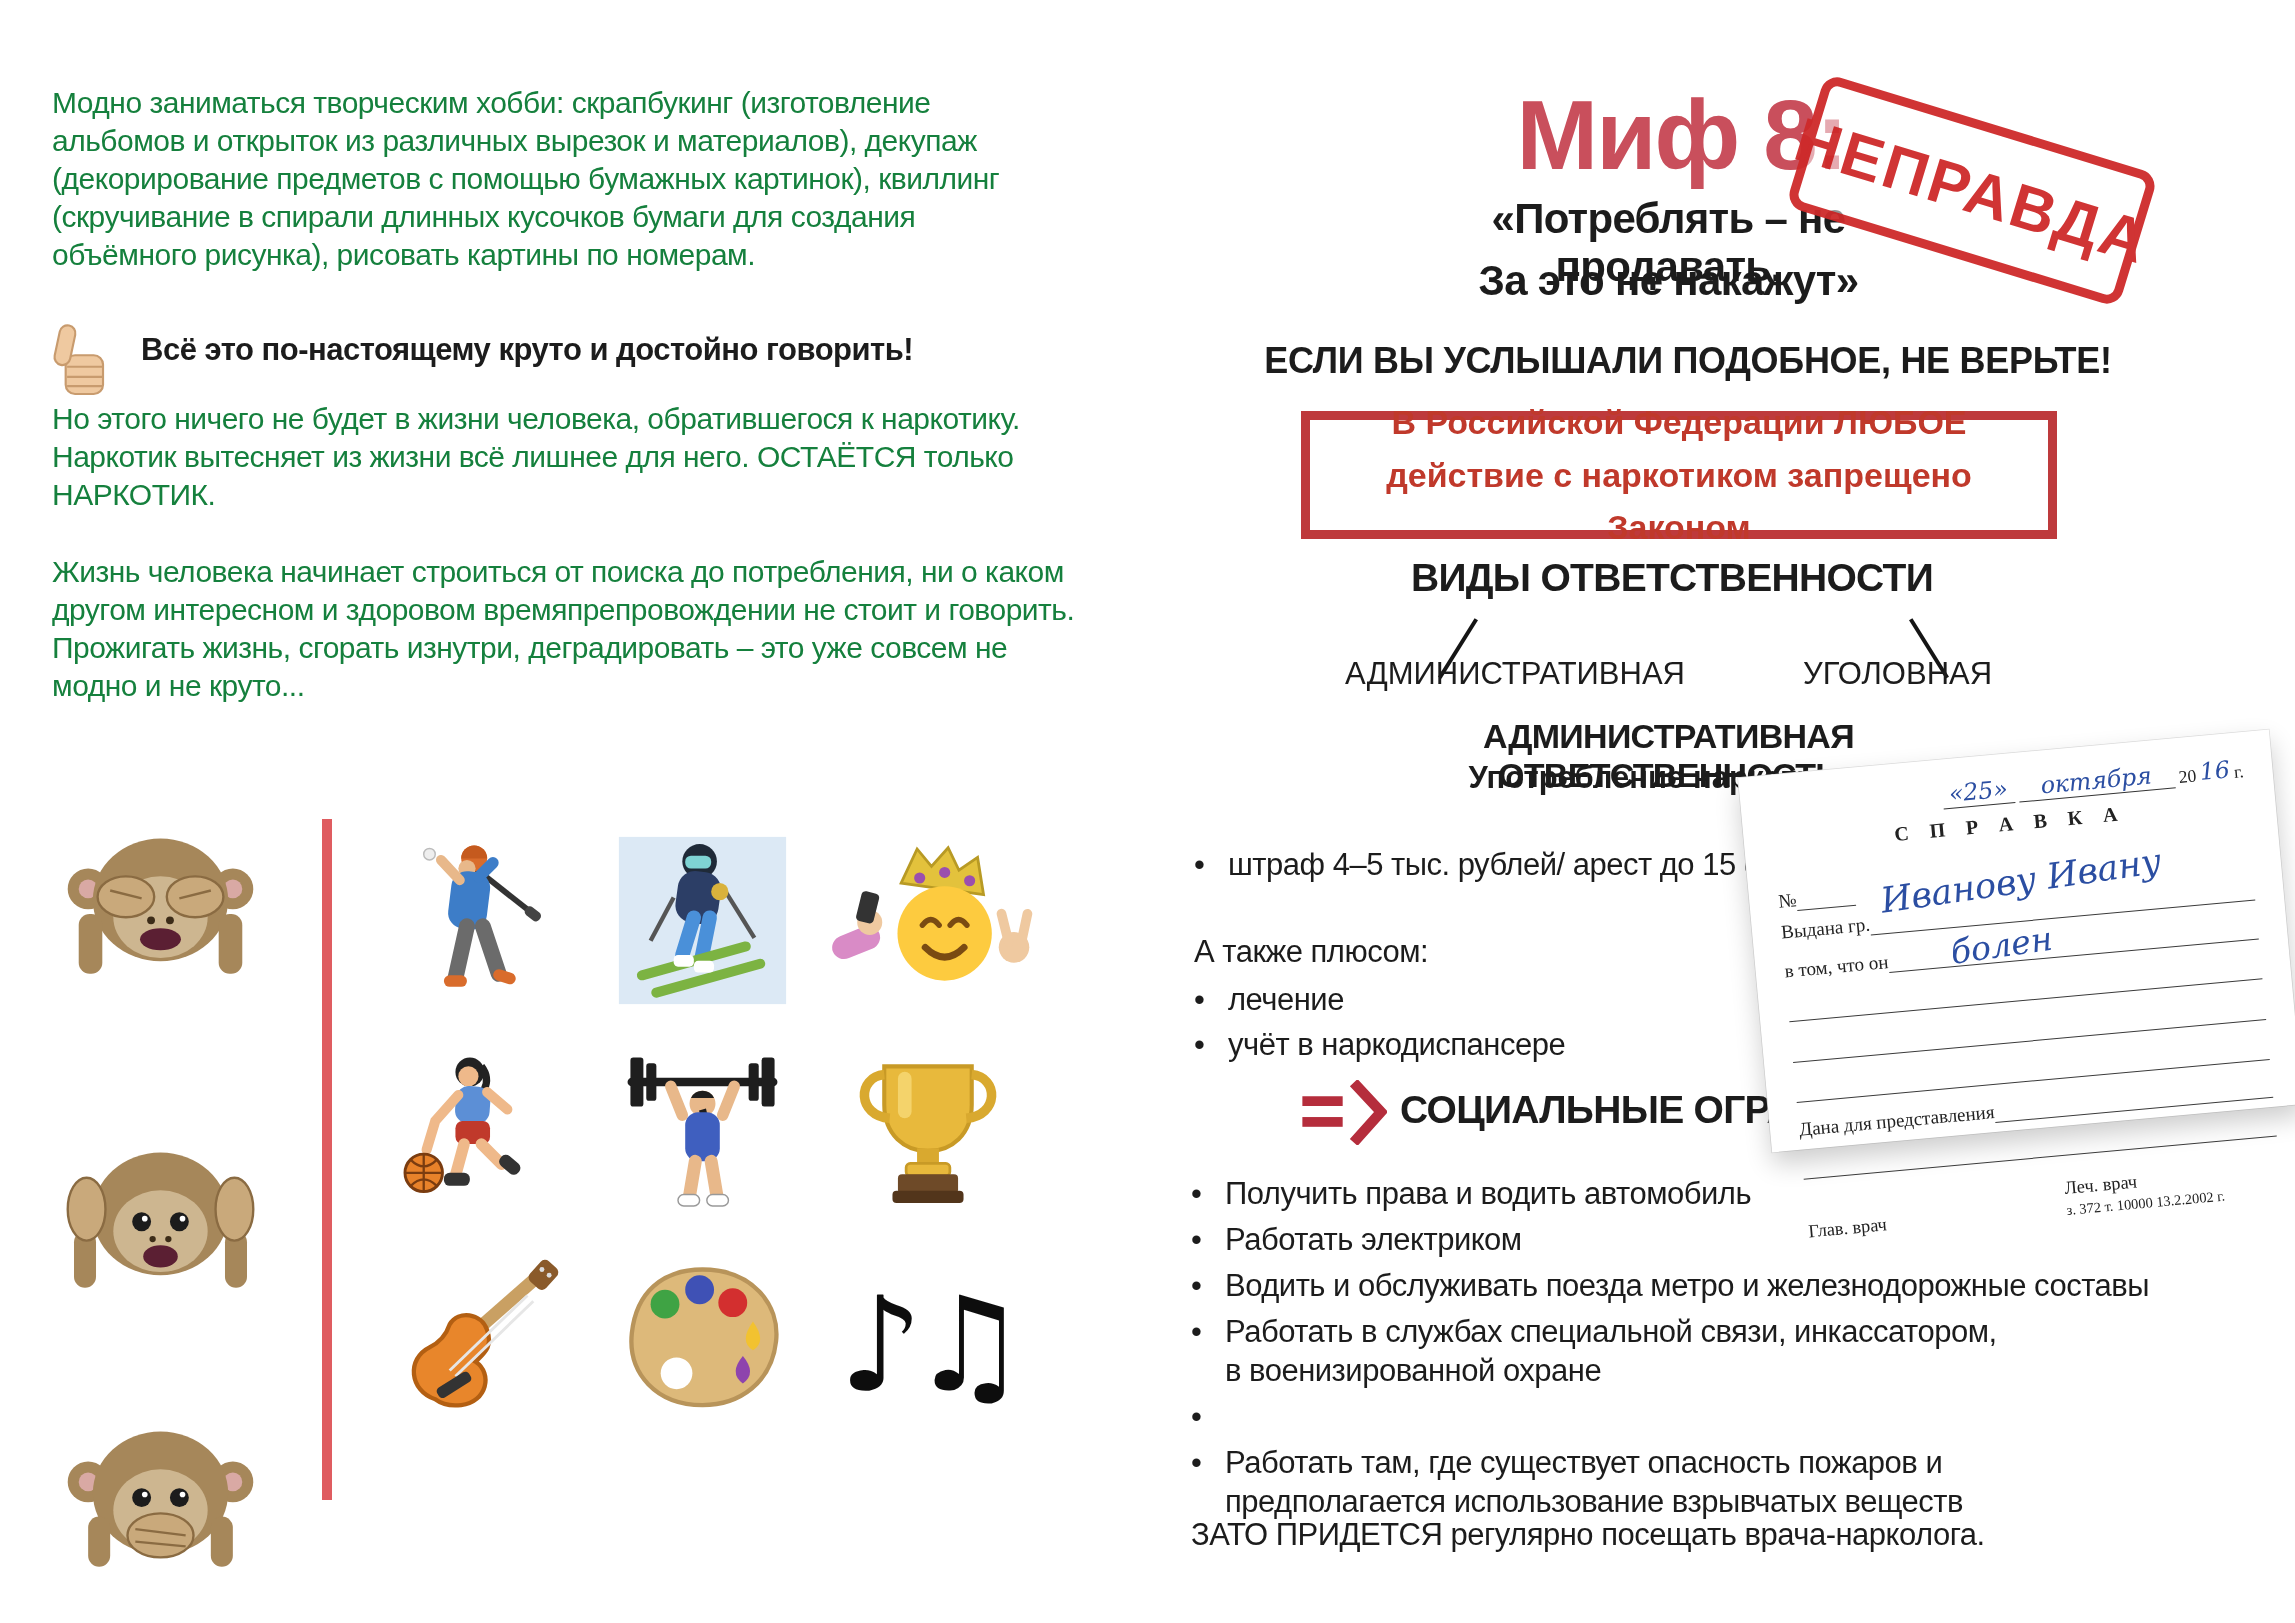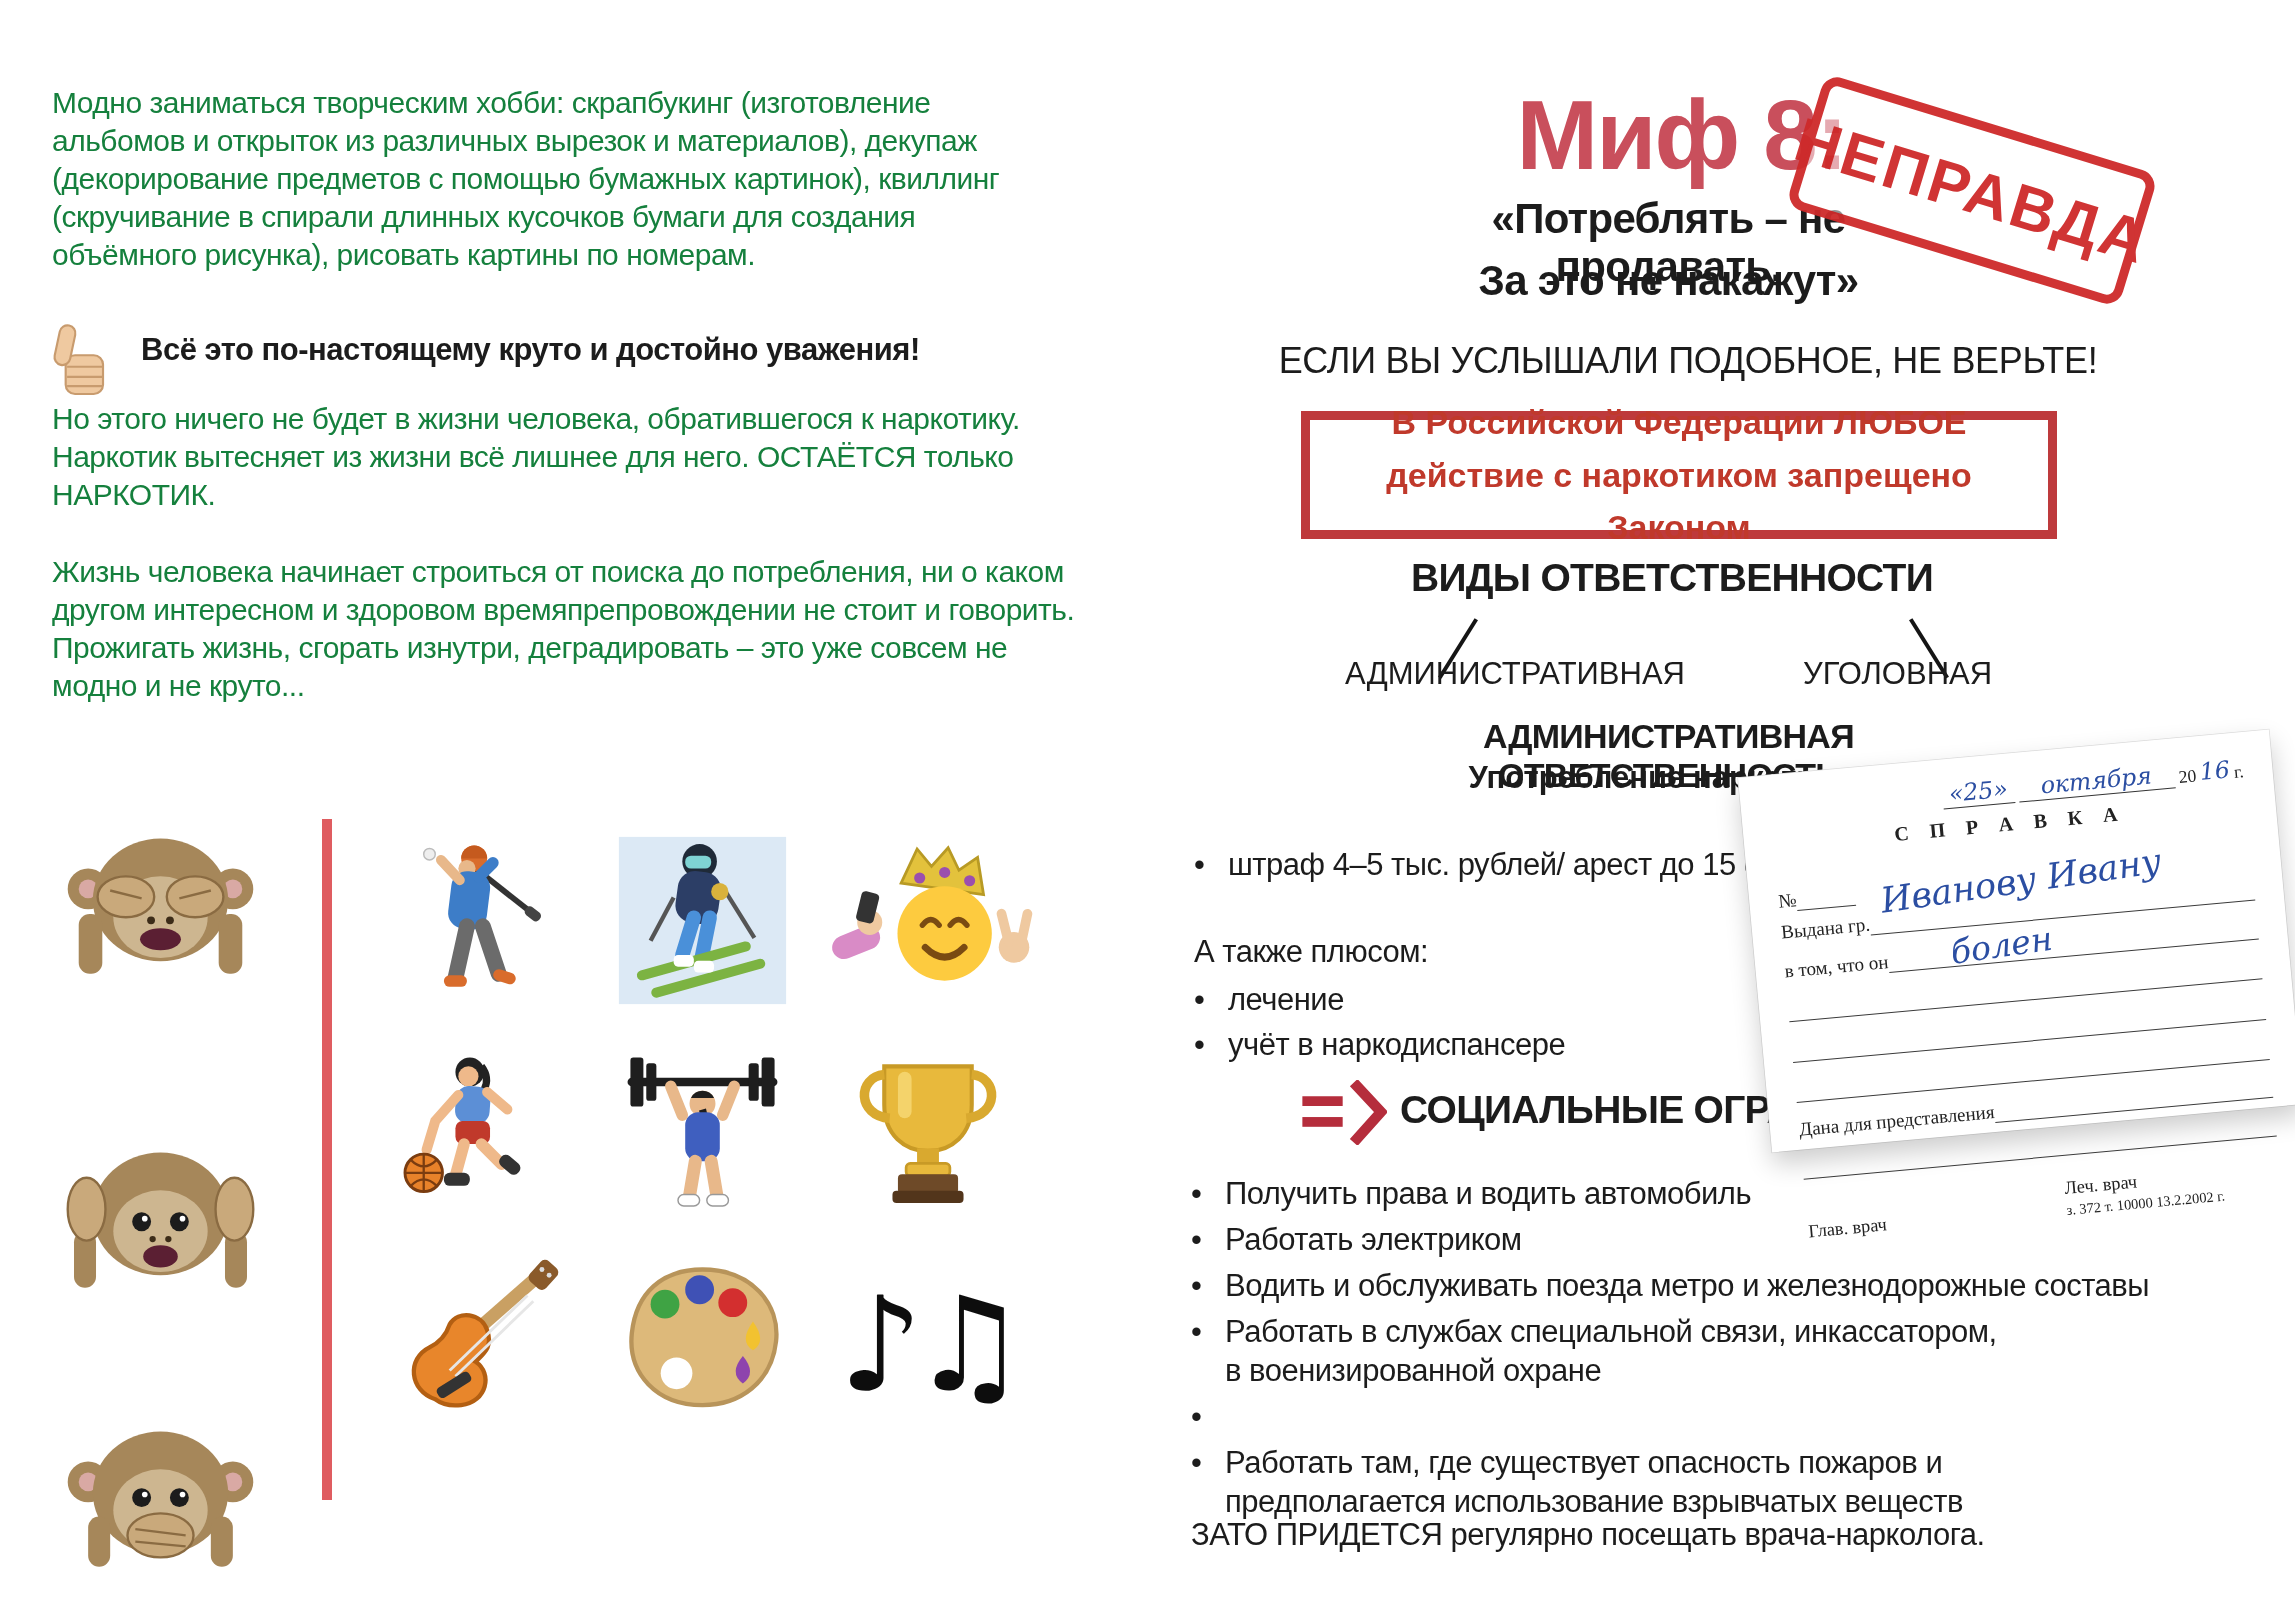--- a/index.html
+++ b/index.html
@@ -1,20 +1,20 @@
 <!DOCTYPE html>
 <html lang="ru" style="font-size:10.5px"><head>
 <meta charset="utf-8">
 <style>
   html,body{margin:0;padding:0;background:#fff;}
   .page{position:relative;width:2295px;height:1623px;background:#ffffff;overflow:hidden;
         font-family:"Liberation Sans",sans-serif;color:#1c1c1c;}
   .abs{position:absolute;}
   .body-text{font-size:30px;line-height:1.27;letter-spacing:-0.5px;color:#15803d;}
-  .center{text-align:center;}
+  .center{text-align:center;font-weight:bold;}
   
   .praise-line{font-size:31px;font-weight:bold;letter-spacing:-0.5px;}
   .red-divider{background:#df5c60;}
   .egrid{display:grid;grid-template-columns:repeat(3,1fr);grid-template-rows:repeat(3,1fr);place-items:center;}
   .notes-glyph{font-size:131px;color:#0d0d0d;line-height:1;font-family:"DejaVu Sans",sans-serif;letter-spacing:-11.8px;}
   
   .myth-title{font-size:98px;font-weight:bold;letter-spacing:-2px;color:#c94f5c;}
   .stamp{border:9.2px solid #ce2a2a;border-radius:17px;color:#ce2a2a;font-weight:bold;
          font-size:62px;letter-spacing:2.6px;display:flex;align-items:center;justify-content:center;
          transform:rotate(17deg);opacity:.95;background:rgba(255,255,255,.55);}
@@ -55,21 +55,21 @@
 
   <div class="abs" style="left:47px;top:315px;width:79px;height:92px;">
     <svg viewBox="0 0 110 120" width="79" height="92">
       <rect x="26" y="52" width="52" height="54" rx="13" fill="#efc9a0" stroke="#c89b6e" stroke-width="3"></rect>
       <rect x="14" y="10" width="22" height="56" rx="11" fill="#efc9a0" stroke="#c89b6e" stroke-width="3" transform="rotate(12 25 38)"></rect>
       <line x1="28" y1="68" x2="78" y2="68" stroke="#c89b6e" stroke-width="3"></line>
       <line x1="28" y1="82" x2="78" y2="82" stroke="#c89b6e" stroke-width="3"></line>
       <line x1="28" y1="95" x2="78" y2="95" stroke="#c89b6e" stroke-width="3"></line>
     </svg>
   </div>
-  <div class="abs praise-line" style="left:141px;top:332px;width:870px;">Всё это по-настоящему круто и достойно уважения!</div>
+  <div class="abs praise-line" style="left:141px;top:332px;width:870px;">Всё это по-настоящему круто и достойно говорить!</div>
 
   <div class="abs body-text" style="left:52px;top:400px;width:968px;">Но этого ничего не будет в жизни человека, обратившегося к наркотику. Наркотик вытесняет из жизни всё лишнее для него. ОСТАЁТСЯ только НАРКОТИК.</div>
 
   <div class="abs body-text" style="left:52px;top:553px;width:1027px;">Жизнь человека начинает строиться от поиска до потребления, ни о каком другом интересном и здоровом времяпрепровождении не стоит и говорить. Прожигать жизнь, сгорать изнутри, деградировать – это уже совсем не модно и не круто...</div>
 
   <div class="abs" style="left:59px;top:826px;width:203px;height:173px;">
     <svg viewBox="0 0 120 110" width="203" height="173">
       <circle cx="14" cy="40" r="13" fill="#a6875a"></circle>
         <circle cx="106" cy="40" r="13" fill="#a6875a"></circle>
       <circle cx="14" cy="40" r="6" fill="#d9a9a4"></circle>

